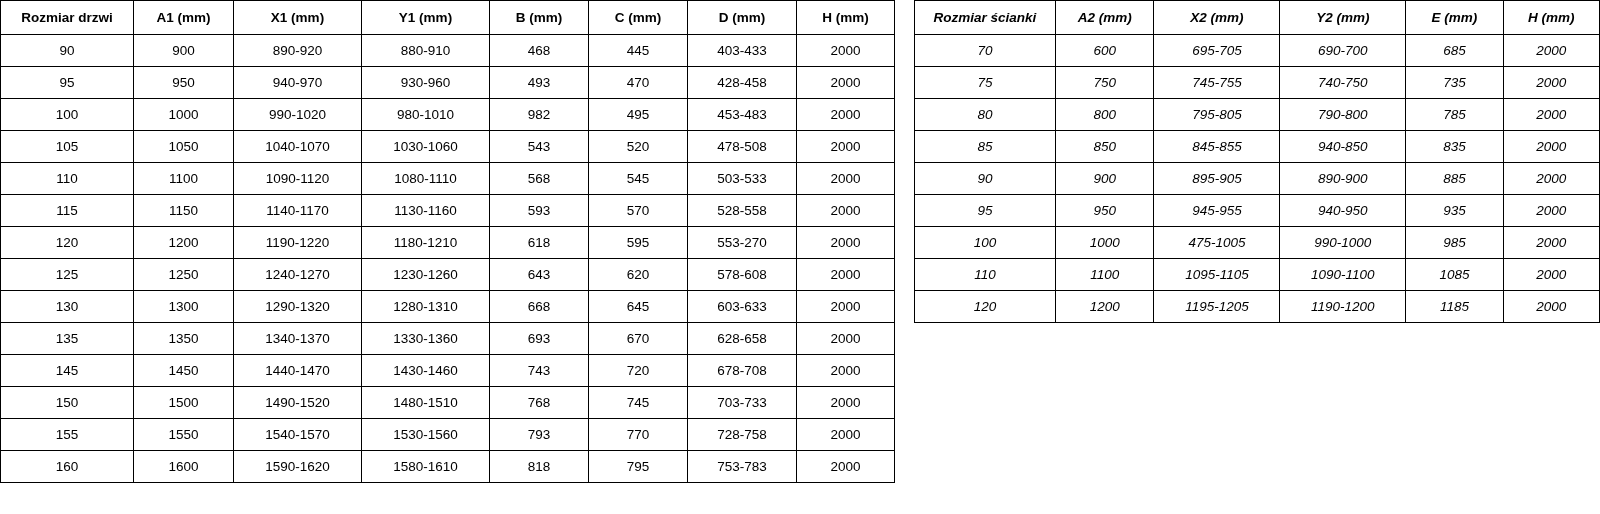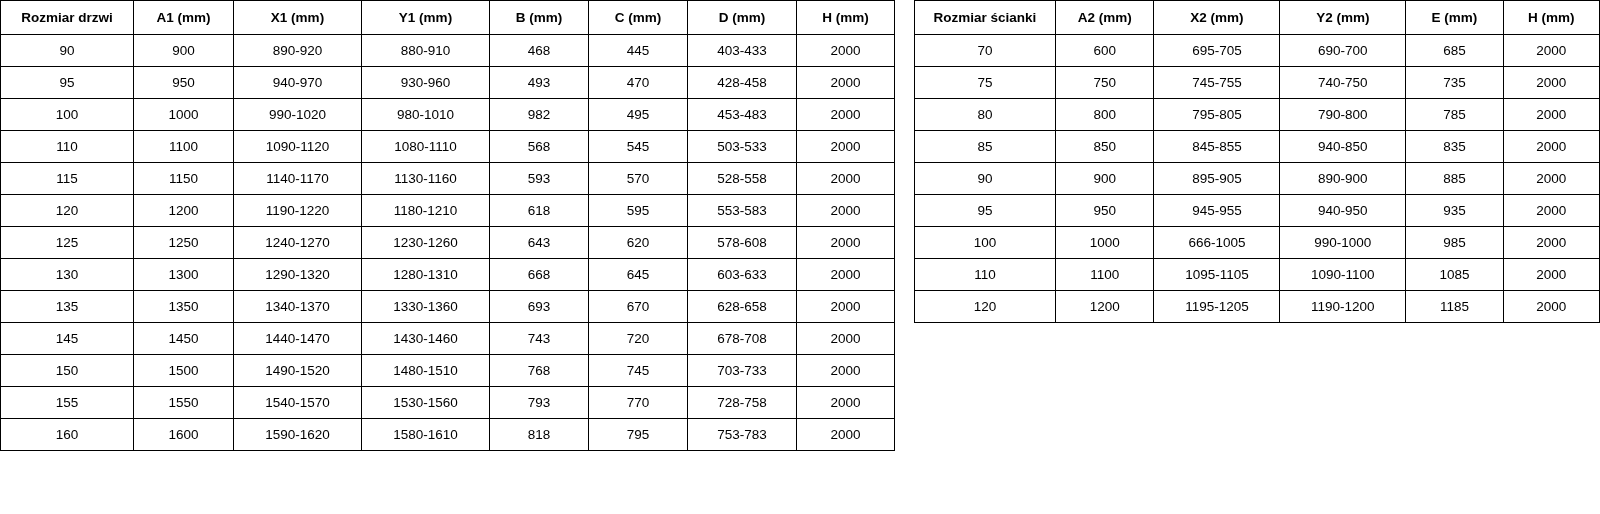--- a/index.html
+++ b/index.html
@@ -17,21 +17,21 @@
   .page {
     position: relative;
     width: 1600px;
     height: 514px;
   }
   .table-wrap {
     position: absolute;
     top: 0;
   }
   #doors-wrap { left: 0; }
-  #walls-wrap { left: 914px; }
+  #walls-wrap { left: 914px; font-style: italic; }
 
   table {
     border-collapse: collapse;
     table-layout: fixed;
   }
   table td, table th {
     border: 1px solid #000000;
     text-align: center;
     vertical-align: middle;
     font-size: 13.5px;
@@ -120,20 +120,30 @@
             <td>100</td>
             <td>1000</td>
             <td>990-1020</td>
             <td>980-1010</td>
             <td>982</td>
             <td>495</td>
             <td>453-483</td>
             <td>2000</td>
           </tr>
           <tr>
+            <td>105</td>
+            <td>1050</td>
+            <td>1040-1070</td>
+            <td>1030-1060</td>
+            <td>543</td>
+            <td>520</td>
+            <td>478-508</td>
+            <td>2000</td>
+          </tr>
+          <tr>
             <td>110</td>
             <td>1100</td>
             <td>1090-1120</td>
             <td>1080-1110</td>
             <td>568</td>
             <td>545</td>
             <td>503-533</td>
             <td>2000</td>
           </tr>
           <tr>
@@ -146,21 +156,21 @@
             <td>528-558</td>
             <td>2000</td>
           </tr>
           <tr>
             <td>120</td>
             <td>1200</td>
             <td>1190-1220</td>
             <td>1180-1210</td>
             <td>618</td>
             <td>595</td>
-            <td>553-583</td>
+            <td>553-270</td>
             <td>2000</td>
           </tr>
           <tr>
             <td>125</td>
             <td>1250</td>
             <td>1240-1270</td>
             <td>1230-1260</td>
             <td>643</td>
             <td>620</td>
             <td>578-608</td>
@@ -295,21 +305,21 @@
             <td>95</td>
             <td>950</td>
             <td>945-955</td>
             <td>940-950</td>
             <td>935</td>
             <td>2000</td>
           </tr>
           <tr>
             <td>100</td>
             <td>1000</td>
-            <td>666-1005</td>
+            <td>475-1005</td>
             <td>990-1000</td>
             <td>985</td>
             <td>2000</td>
           </tr>
           <tr>
             <td>110</td>
             <td>1100</td>
             <td>1095-1105</td>
             <td>1090-1100</td>
             <td>1085</td>

